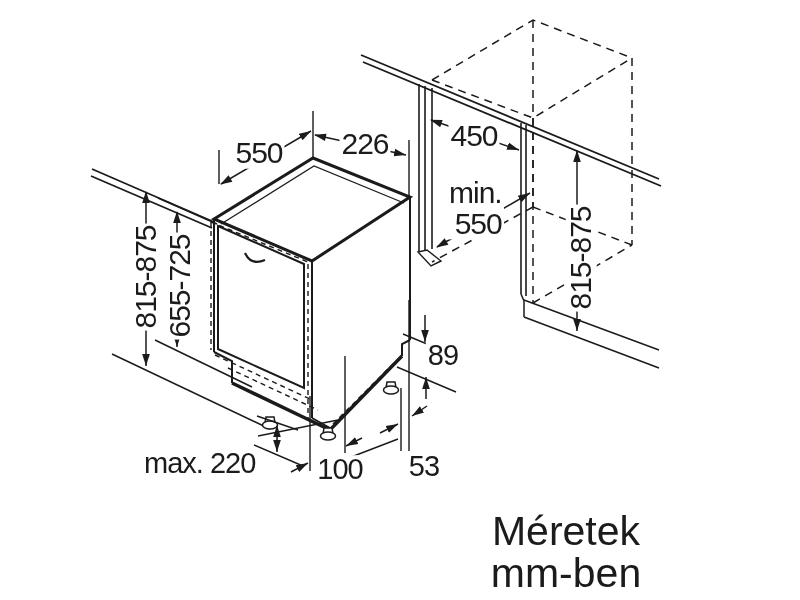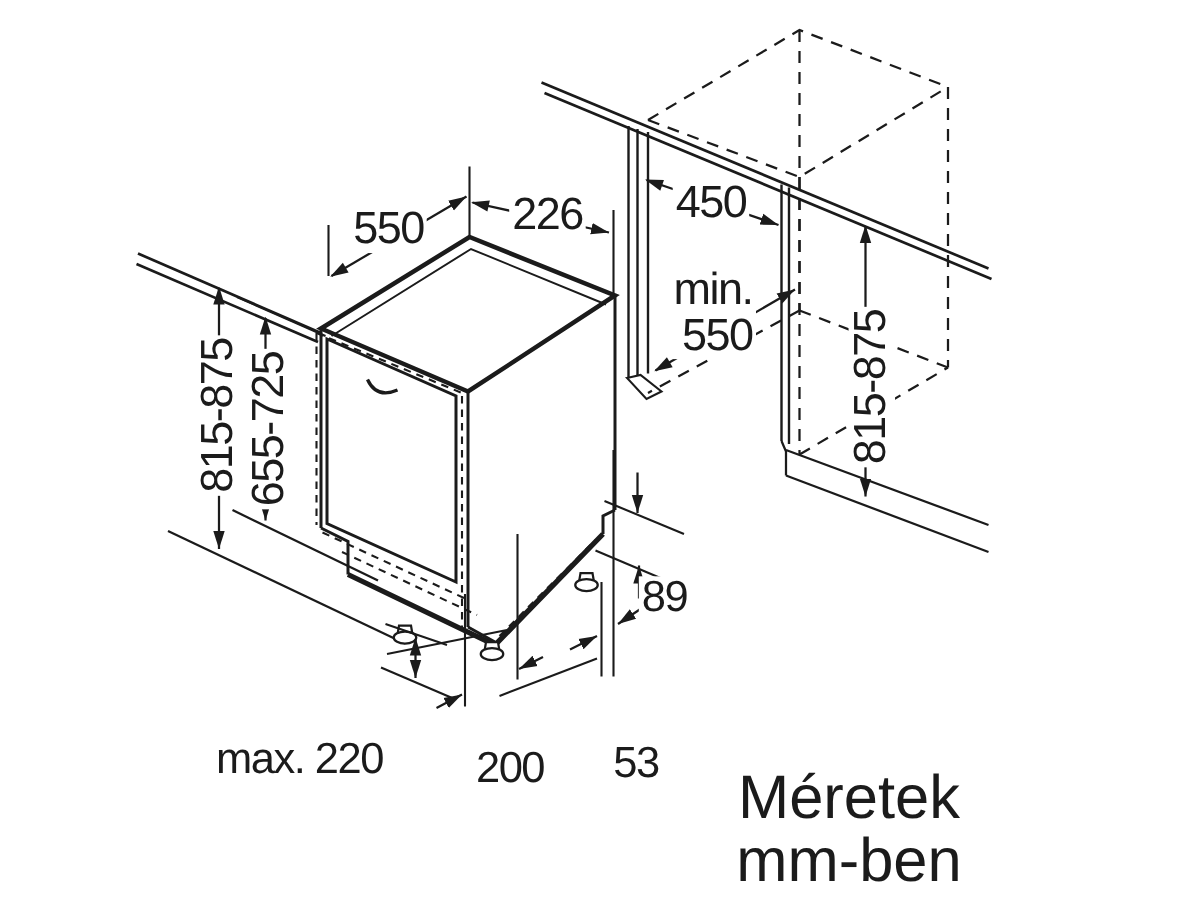--- a/index.html
+++ b/index.html
@@ -6,21 +6,21 @@
   #stage{
     position:relative;width:800px;height:600px;background:#ffffff;overflow:hidden;
     font-family:"Liberation Sans", sans-serif;color:#1b1b1b;
   }
   #drawing{position:absolute;left:0;top:0;}
   .lbl{
     position:absolute;background:#ffffff;color:#1b1b1b;
     font-size:30px;letter-spacing:-1px;line-height:1.02;white-space:pre-line;
     transform:translate(-50%,-50%);padding:0 2px;text-align:center;
   }
-  .lbl.small{font-size:29px;margin-top:43px;}
+  .lbl.small{font-size:29px;}
   .lbl.rot{transform:translate(-50%,-50%) rotate(-90deg);}
   .lbl.left{transform:translate(0,-50%);text-align:right;}
   .caption{font-size:41px;letter-spacing:0;}
 </style>
 </head>
 <body>
 
 <div id="stage">
 
   <svg id="drawing" width="800" height="600" viewBox="0 0 800 600">
@@ -154,20 +154,20 @@
   <div class="lbl rot" style="left:581px;top:258px;">815-875</div>
 
   <div class="lbl rot" style="left:146px;top:277px;">815-875</div>
 
   <div class="lbl rot" style="left:180px;top:286px;">655-725</div>
 
   <div class="lbl small" style="left:443px;top:356px;">89</div>
 
   <div class="lbl small" style="left:424px;top:467px;">53</div>
 
-  <div class="lbl small" style="left:340px;top:470px;">200</div>
+  <div class="lbl small" style="left:340px;top:470px;">100</div>
 
 
   <div class="lbl small left" style="left:142px;top:464px;">max. 220</div>
 
   <div class="lbl caption" style="left:566px;top:553px;">Méretek mm-ben</div>
 
 </div>
 
 </body></html>

